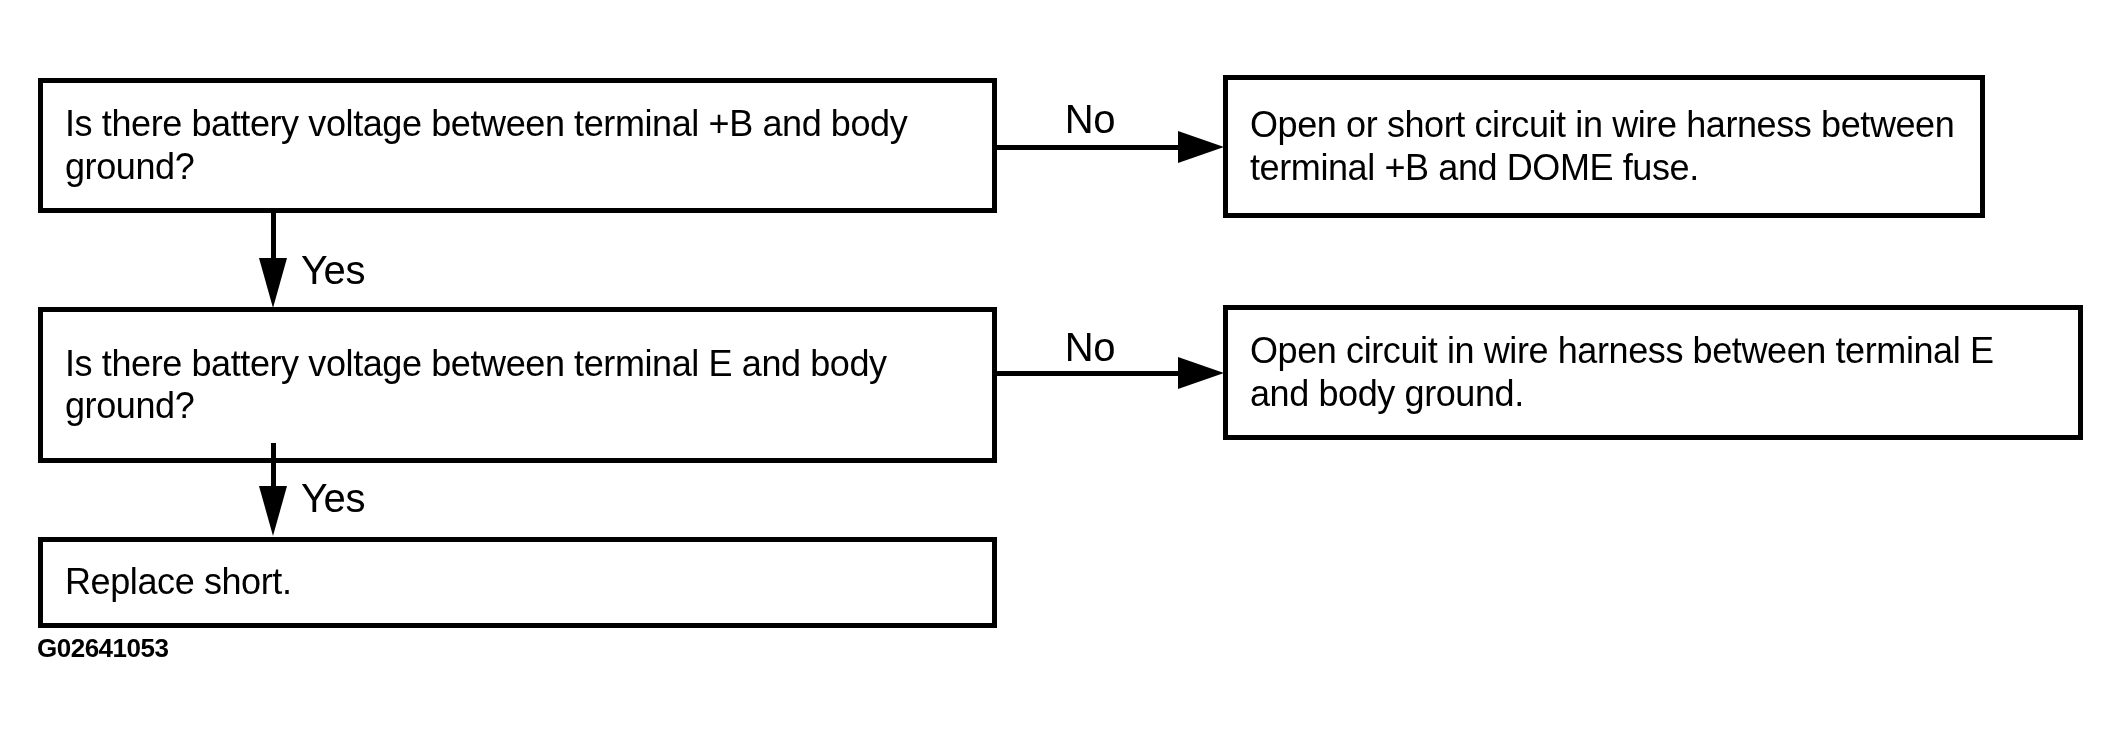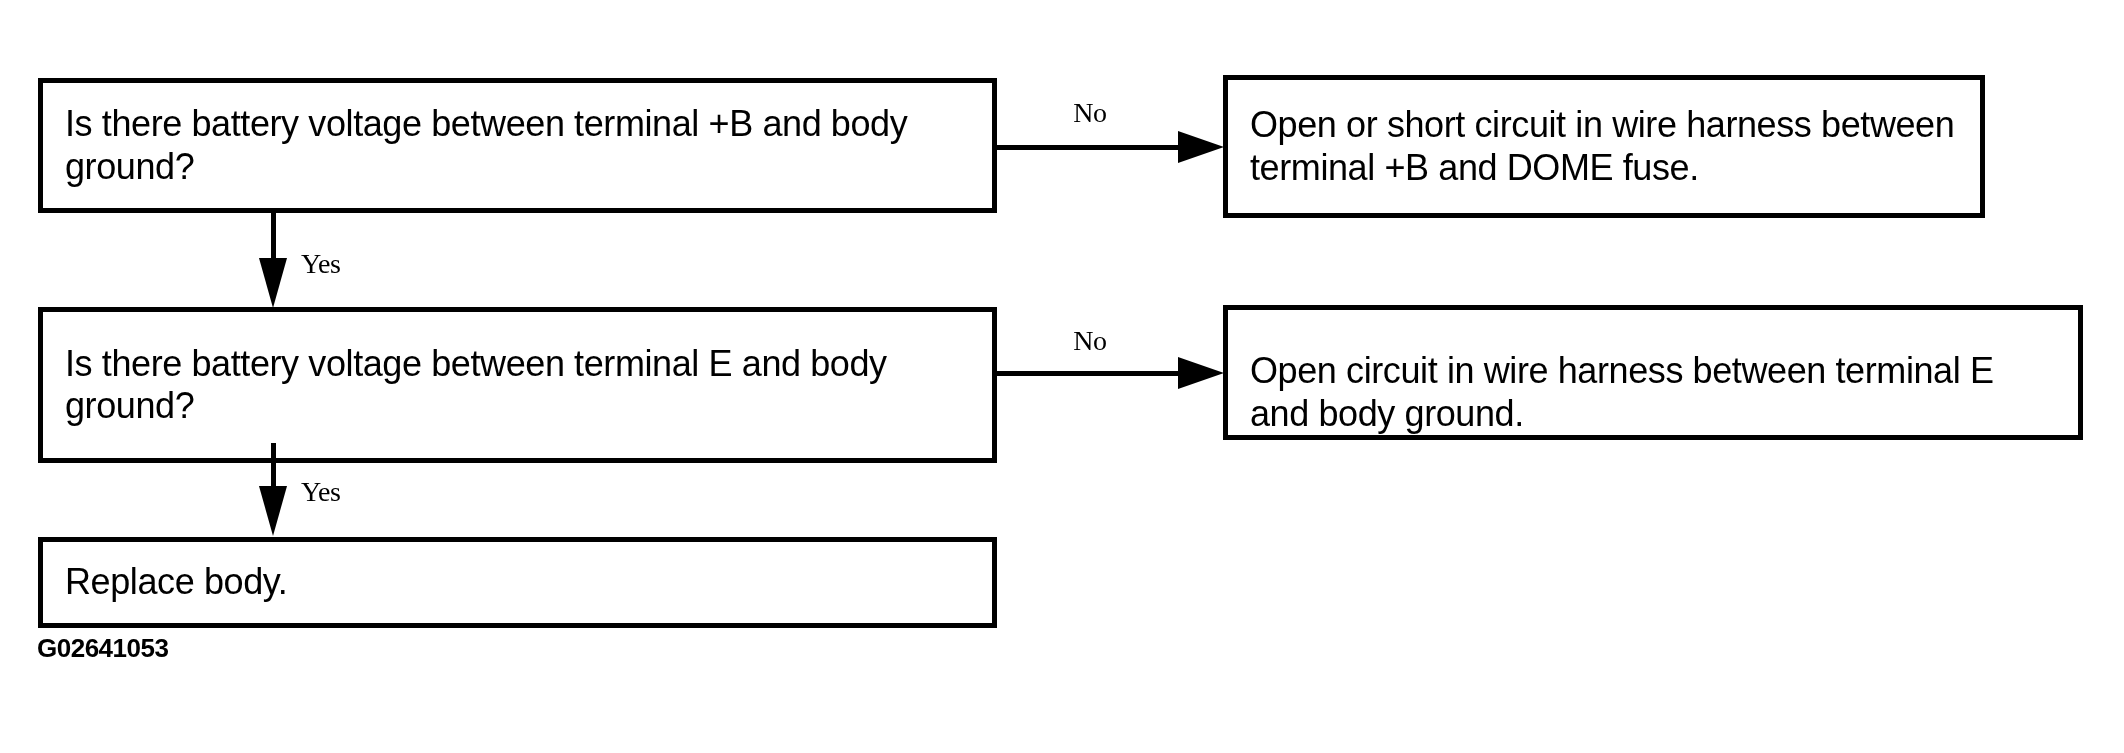--- a/index.html
+++ b/index.html
@@ -27,21 +27,21 @@
     align-items: center;
     padding: 0 22px;
     font-size: 36px;
     line-height: 1.18;
     letter-spacing: -0.4px;
     color: var(--ink);
   }
   .q1 { left: 38px;   top: 78px;  width: 959px; height: 135px; }
   .r1 { left: 1223px; top: 75px;  width: 762px; height: 143px; }
   .q2 { left: 38px;   top: 307px; width: 959px; height: 156px; }
-  .r2 { left: 1223px; top: 305px; width: 860px; height: 135px; align-items: flex-end; }
+  .r2 { left: 1223px; top: 305px; width: 860px; height: 135px; }
   .a1 { left: 38px;   top: 537px; width: 959px; height: 91px;  }
 
   .hline { position: absolute; height: 5px; background: var(--ink); }
   .vline { position: absolute; width: 5px;  background: var(--ink); }
   .no1-line { left: 997px; top: 145px; width: 183px; }
   .no2-line { left: 997px; top: 371px; width: 183px; }
   .yes1-stem { left: 271px; top: 213px; height: 50px; }
   .yes2-stem { left: 271px; top: 443px; height: 46px; }
 
   .tri-right {
@@ -57,25 +57,24 @@
     position: absolute; width: 0; height: 0;
     border-left: 14px solid transparent;
     border-right: 14px solid transparent;
     border-top: 50px solid var(--ink);
   }
   .yes1-head { left: 259px; top: 258px; }
   .yes2-head { left: 259px; top: 486px; }
 
   .edge-label {
     position: absolute;
-    font-size: 28px;
+    font-size: 40px;
     letter-spacing: -0.4px;
     color: var(--ink);
     white-space: nowrap;
-    font-family: Liberation Serif, serif;
   }
   .no1-label  { left: 1020px; top: 97px;  width: 140px; text-align: center; }
   .no2-label  { left: 1020px; top: 325px; width: 140px; text-align: center; }
   .yes1-label { left: 301px;  top: 248px; }
   .yes2-label { left: 301px;  top: 476px; }
 
   .figure-id {
     position: absolute;
     left: 37px; top: 633px;
     font-size: 26px;
@@ -115,18 +114,18 @@
 
   <div class="box r2">
     <span>Open circuit in wire harness between terminal E and body ground.</span>
   </div>
 
   <div class="vline yes2-stem"></div>
   <div class="tri-down yes2-head"></div>
   <div class="edge-label yes2-label">Yes</div>
 
   <div class="box a1">
-    <span>Replace body.</span>
+    <span>Replace short.</span>
   </div>
 
   <div class="figure-id">G02641053</div>
 
 </div>
 
 </body></html>

